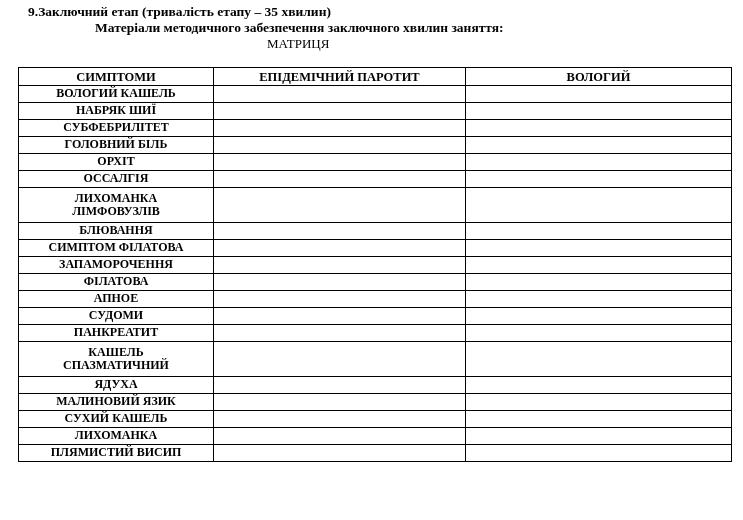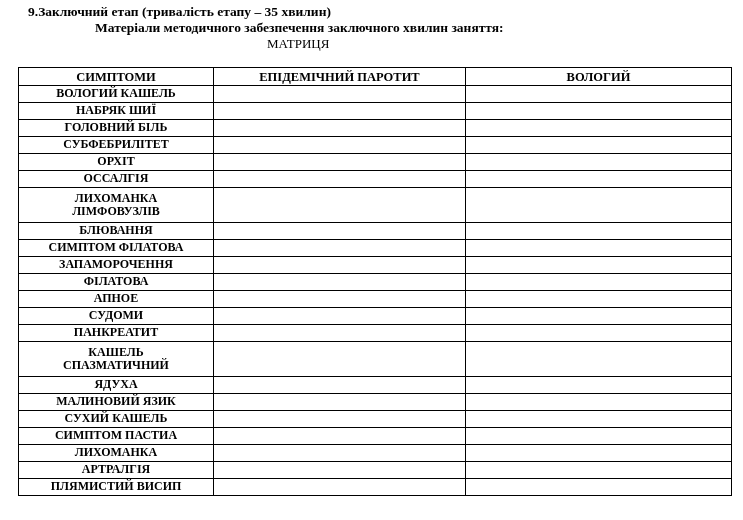--- a/index.html
+++ b/index.html
@@ -97,26 +97,26 @@
           <td class="sym-cell">ВОЛОГИЙ КАШЕЛЬ</td>
           <td class="answer-cell"></td>
           <td class="answer-cell"></td>
         </tr>
         <tr>
           <td class="sym-cell">НАБРЯК ШИЇ</td>
           <td class="answer-cell"></td>
           <td class="answer-cell"></td>
         </tr>
         <tr>
+          <td class="sym-cell">СУБФЕБРИЛІТЕТ</td>
+          <td class="answer-cell"></td>
+          <td class="answer-cell"></td>
+        </tr>
+        <tr>
           <td class="sym-cell">ГОЛОВНИЙ БІЛЬ</td>
-          <td class="answer-cell"></td>
-          <td class="answer-cell"></td>
-        </tr>
-        <tr>
-          <td class="sym-cell">СУБФЕБРИЛІТЕТ</td>
           <td class="answer-cell"></td>
           <td class="answer-cell"></td>
         </tr>
         <tr>
           <td class="sym-cell">ОРХІТ</td>
           <td class="answer-cell"></td>
           <td class="answer-cell"></td>
         </tr>
         <tr>
           <td class="sym-cell">ОССАЛГІЯ</td>
@@ -179,31 +179,21 @@
           <td class="sym-cell">МАЛИНОВИЙ ЯЗИК</td>
           <td class="answer-cell"></td>
           <td class="answer-cell"></td>
         </tr>
         <tr>
           <td class="sym-cell">СУХИЙ КАШЕЛЬ</td>
           <td class="answer-cell"></td>
           <td class="answer-cell"></td>
         </tr>
         <tr>
-          <td class="sym-cell">СИМПТОМ ПАСТИА</td>
-          <td class="answer-cell"></td>
-          <td class="answer-cell"></td>
-        </tr>
-        <tr>
           <td class="sym-cell">ЛИХОМАНКА</td>
-          <td class="answer-cell"></td>
-          <td class="answer-cell"></td>
-        </tr>
-        <tr>
-          <td class="sym-cell">АРТРАЛГІЯ</td>
           <td class="answer-cell"></td>
           <td class="answer-cell"></td>
         </tr>
         <tr>
           <td class="sym-cell">ПЛЯМИСТИЙ ВИСИП</td>
           <td class="answer-cell"></td>
           <td class="answer-cell"></td>
         </tr>
       </tbody>
   </table>

